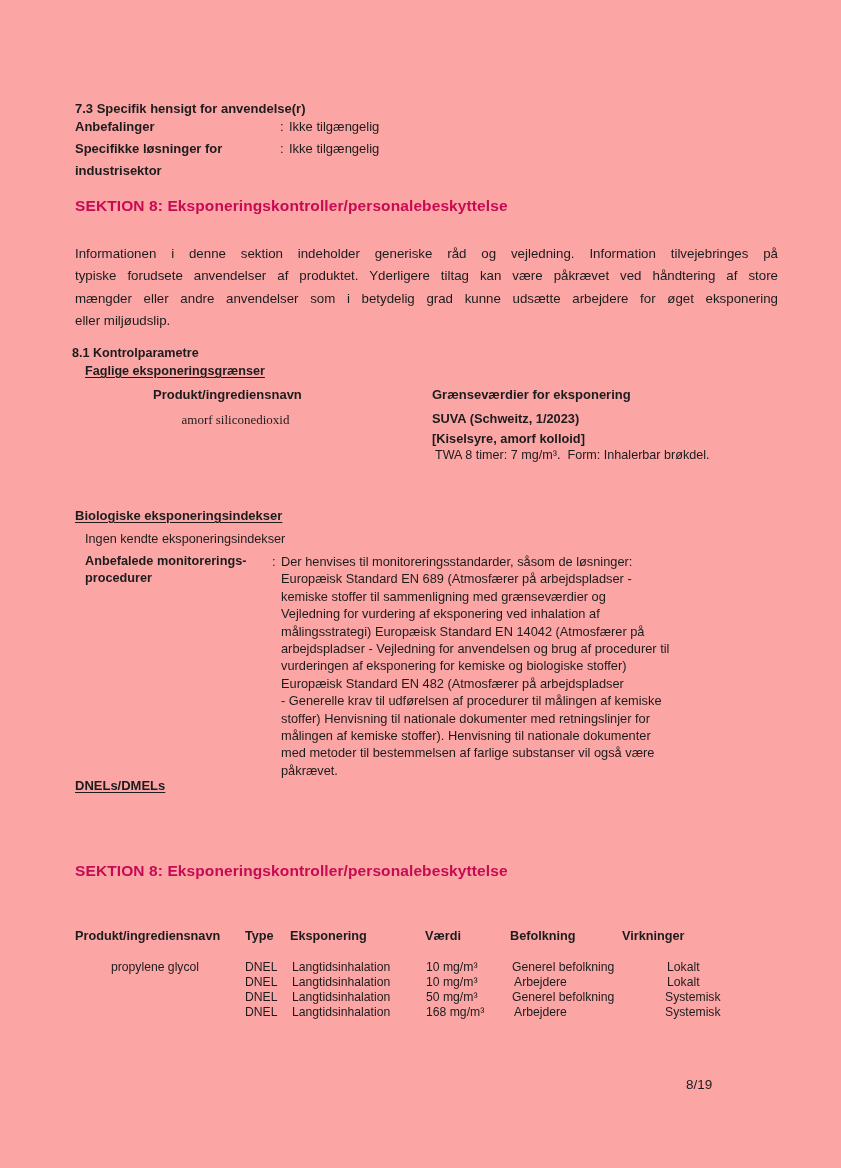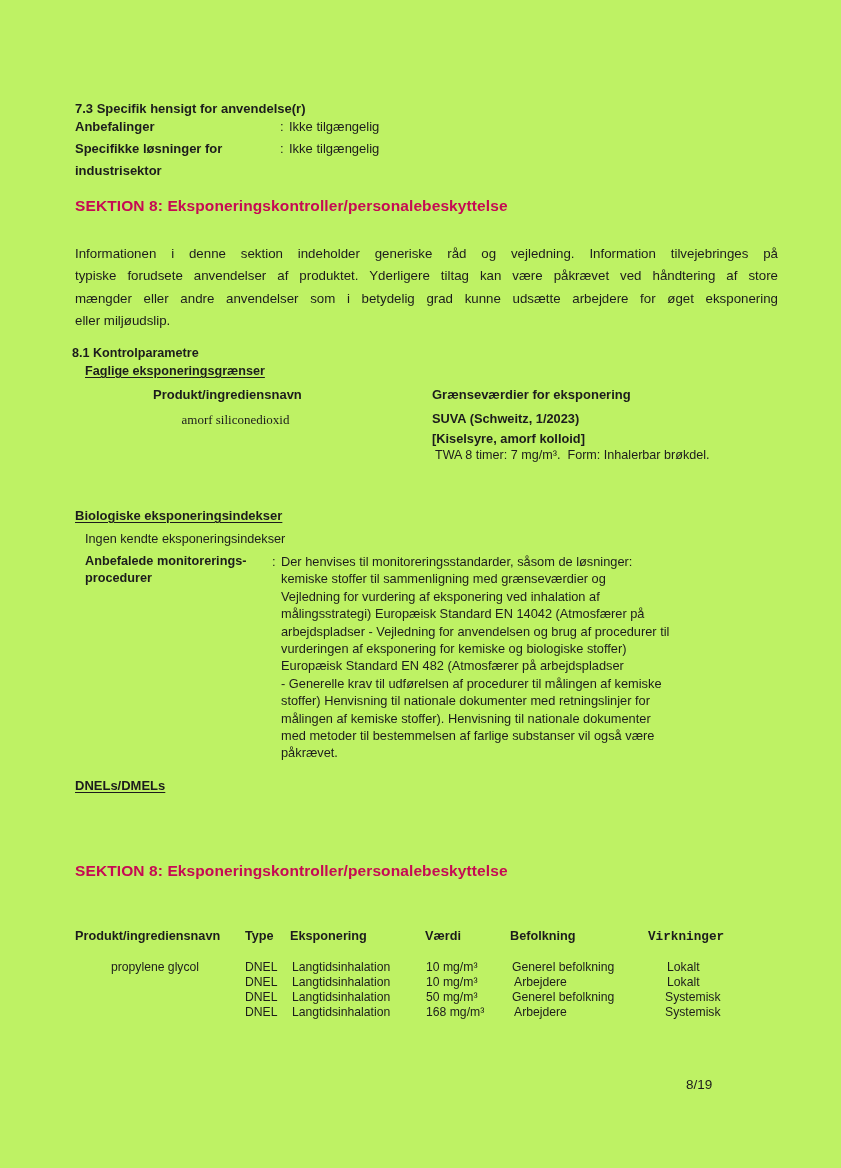--- a/index.html
+++ b/index.html
@@ -1,21 +1,21 @@
 <!DOCTYPE html>
 <html><head>
 <meta charset="utf-8">
 <style>
   * { margin: 0; padding: 0; box-sizing: border-box; }
   html, body { background: #ffffff; }
   #page {
     position: relative;
     width: 841px;
     height: 1168px;
-    background: #bef264;
+    background: #fca5a5;
     font-family: "Liberation Sans", "DejaVu Sans", sans-serif;
     color: #1c1c1c;
     overflow: hidden;
   }
   .abs { position: absolute; }
   .b { font-weight: bold; }
   .u { text-decoration: underline; text-underline-offset: 2px; }
   .fs13 { font-size: 13px; line-height: 17px; }
   .fs125 { font-size: 12.6px; line-height: 16px; }
   .section-heading {
@@ -74,20 +74,21 @@
   <div class="abs prewrap" style="left:435px; top:448px; font-size:12.6px;">TWA 8 timer: 7 mg/m³.  Form: Inhalerbar brøkdel.</div>
 
   <div class="abs b u" style="left:75px; top:508px; font-size:13px;">Biologiske eksponeringsindekser</div>
   <div class="abs" style="left:85px; top:532px; font-size:12.7px;">Ingen kendte eksponeringsindekser</div>
 
   <div class="abs monit-label" style="left:85px; top:553px; width:190px;">Anbefalede monitorerings-
 procedurer</div>
   <div class="abs monit-value" style="left:272px; top:553px;">:</div>
   <div class="abs monit-value" style="left:281px; top:553px; width:485px;">
       <div>Der henvises til monitoreringsstandarder, såsom de løsninger:</div>
+      <div>Europæisk Standard EN 689 (Atmosfærer på arbejdspladser -</div>
       <div>kemiske stoffer til sammenligning med grænseværdier og</div>
       <div>Vejledning for vurdering af eksponering ved inhalation af</div>
       <div>målingsstrategi) Europæisk Standard EN 14042 (Atmosfærer på</div>
       <div>arbejdspladser - Vejledning for anvendelsen og brug af procedurer til</div>
       <div>vurderingen af eksponering for kemiske og biologiske stoffer)</div>
       <div>Europæisk Standard EN 482 (Atmosfærer på arbejdspladser</div>
       <div>- Generelle krav til udførelsen af procedurer til målingen af kemiske</div>
       <div>stoffer) Henvisning til nationale dokumenter med retningslinjer for</div>
       <div>målingen af kemiske stoffer). Henvisning til nationale dokumenter</div>
       <div>med metoder til bestemmelsen af farlige substanser vil også være</div>
@@ -97,21 +98,21 @@
   <div class="abs b u" style="left:75px; top:778px; font-size:13px;">DNELs/DMELs</div>
 
   <div class="abs section-heading" style="left:75px; top:862px;">SEKTION 8: Eksponeringskontroller/personalebeskyttelse</div>
 
   <div class="abs" style="top:929px; left:0; right:0; height:16px;">
     <span class="abs thead" style="left:75px;">Produkt/ingrediensnavn</span>
     <span class="abs thead" style="left:245px;">Type</span>
     <span class="abs thead" style="left:290px;">Eksponering</span>
     <span class="abs thead" style="left:425px;">Værdi</span>
     <span class="abs thead" style="left:510px;">Befolkning</span>
-    <span class="abs thead" style="left:648px;font-family:Liberation Mono, monospace;">Virkninger</span>
+    <span class="abs thead" style="left:622px;">Virkninger</span>
   </div>
 
   <div class="abs tcell center" style="left:75px; top:960px; width:160px;">propylene glycol</div>
 
   <div class="abs" style="top:960px; left:0; right:0; height:15px;">
     <span class="abs tcell" style="left:245px;">DNEL</span>
     <span class="abs tcell" style="left:292px;">Langtidsinhalation</span>
     <span class="abs tcell" style="left:426px;">10 mg/m³</span>
     <span class="abs tcell" style="left:512px;">Generel befolkning</span>
     <span class="abs tcell" style="left:667px;">Lokalt</span>

